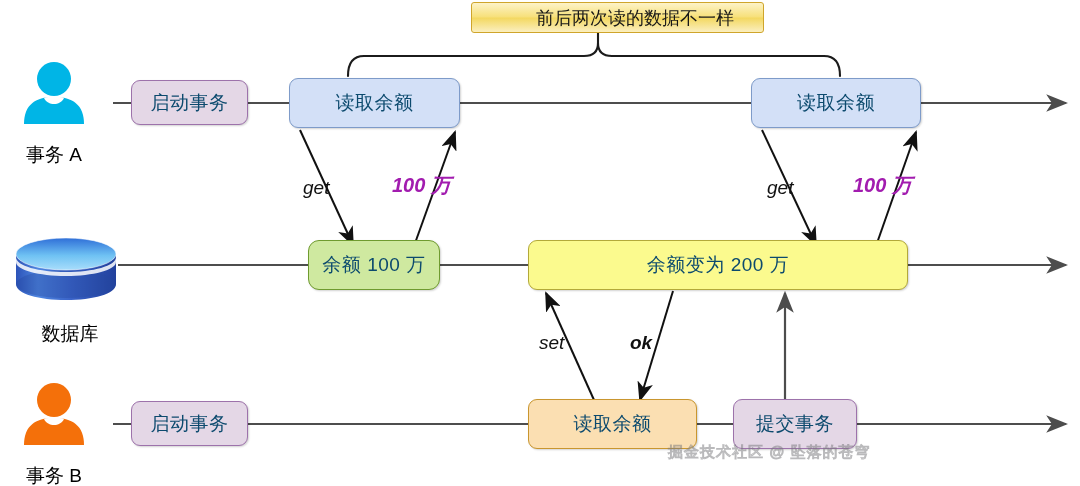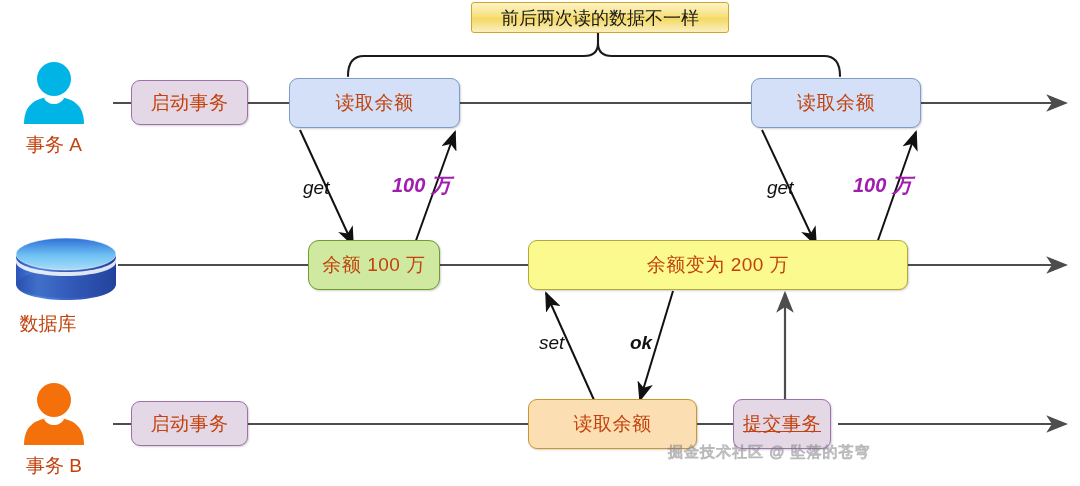--- a/index.html
+++ b/index.html
@@ -9,43 +9,43 @@
     overflow:hidden;position:relative;
   }
   #stage{position:relative;width:1080px;height:486px;}
   #svg-layer{position:absolute;left:0;top:0;width:1080px;height:486px;}
 
   
   .node{
     position:absolute;box-sizing:border-box;
     display:flex;align-items:center;justify-content:center;
     border-radius:9px;border:1.4px solid #888;
-    font-size:19px;color:#c2410c;letter-spacing:.5px;
+    font-size:19px;color:#0c4a6e;letter-spacing:.5px;
     white-space:nowrap;
     box-shadow:1px 1px 2px rgba(0,0,0,.18);
     z-index:5;
   }
   .n-purple{background:#e4d7e6;border-color:#9d72ab;}
   .n-blue  {background:#d3e0f7;border-color:#7e9bc9;}
   .n-green {background:#cfe9a0;border-color:#6f9b2f;border-radius:11px;}
   .n-yellow{background:#fbfa8e;border-color:#b3a93a;}
   .n-orange{background:#fbdfb2;border-color:#c9962f;}
 
   
   .banner{
     position:absolute;left:471px;top:2px;width:256px;height:29px;
     display:flex;align-items:center;justify-content:center;
     background:linear-gradient(to bottom,#fdf3c8 0%,#f7e07a 48%,#f3d861 52%,#fbefc0 100%);
     border:1.4px solid #cfa52b;border-radius:3px;
-    font-size:18px;color:#171717;white-space:nowrap;z-index:6;
+    font-size:18px;color:#171717;white-space:nowrap;z-index:6;padding-left:35px;
   }
 
   
   .actor{position:absolute;width:96px;text-align:center;z-index:5;}
-  .actor .cap{display:block;font-size:19px;color:#c2410c;margin-top:6px;white-space:nowrap;}
+  .actor .cap{display:block;font-size:19px;color:#000000;margin-top:16px;white-space:nowrap;}
 
   
   .elabel{
     position:absolute;font-size:19px;color:#111;white-space:nowrap;z-index:6;font-style:italic;
   }
   .elabel.red{color:#a21caf;font-weight:bold;font-size:20px;}
   .elabel.bold{font-weight:bold;}
 
   
   .watermark{
@@ -155,42 +155,42 @@
       <path d="M2,62 C2,43 13,35 32,35 C51,35 62,43 62,62 Z" fill="#f4700a"></path>
       <path d="M22,36 C26,44 38,44 42,36 C38,34 26,34 22,36 Z" fill="#ffffff"></path>
     </g>
   </svg>
 
   <div class="banner">前后两次读的数据不一样</div>
 
   <div class="actor" style="left:6px;top:126px;">
     <span class="cap">事务 A</span>
   </div>
-  <div class="actor" style="left:0;top:305px;">
+  <div class="actor" style="left:22px;top:305px;">
     <span class="cap">数据库</span>
   </div>
   <div class="actor" style="left:6px;top:447px;">
     <span class="cap">事务 B</span>
   </div>
 
   <div class="node n-purple" style="left:131px;top:80px;width:117px;height:45px;">启动事务</div>
 
   <div class="node n-blue" style="left:289px;top:78px;width:171px;height:50px;">读取余额</div>
 
   <div class="node n-blue" style="left:751px;top:78px;width:170px;height:50px;">读取余额</div>
 
   <div class="node n-green" style="left:308px;top:240px;width:132px;height:50px;">余额 100 万</div>
 
   <div class="node n-yellow" style="left:528px;top:240px;width:380px;height:50px;">余额变为 200 万</div>
 
   <div class="node n-purple" style="left:131px;top:401px;width:117px;height:45px;">启动事务</div>
 
   <div class="node n-orange" style="left:528px;top:399px;width:169px;height:50px;">读取余额</div>
 
-  <div class="node n-purple" style="left:733px;top:399px;width:98px;height:50px;text-decoration:underline;">提交事务</div>
+  <div class="node n-purple" style="left:733px;top:399px;width:124px;height:50px;">提交事务</div>
 
   <div class="elabel" style="left:303px;top:177px;">get</div>
 
   <div class="elabel red" style="left:392px;top:172px;">100 万</div>
 
   <div class="elabel" style="left:767px;top:177px;">get</div>
 
   <div class="elabel red" style="left:853px;top:172px;">100 万</div>
 
   <div class="elabel" style="left:539px;top:332px;">set</div>

